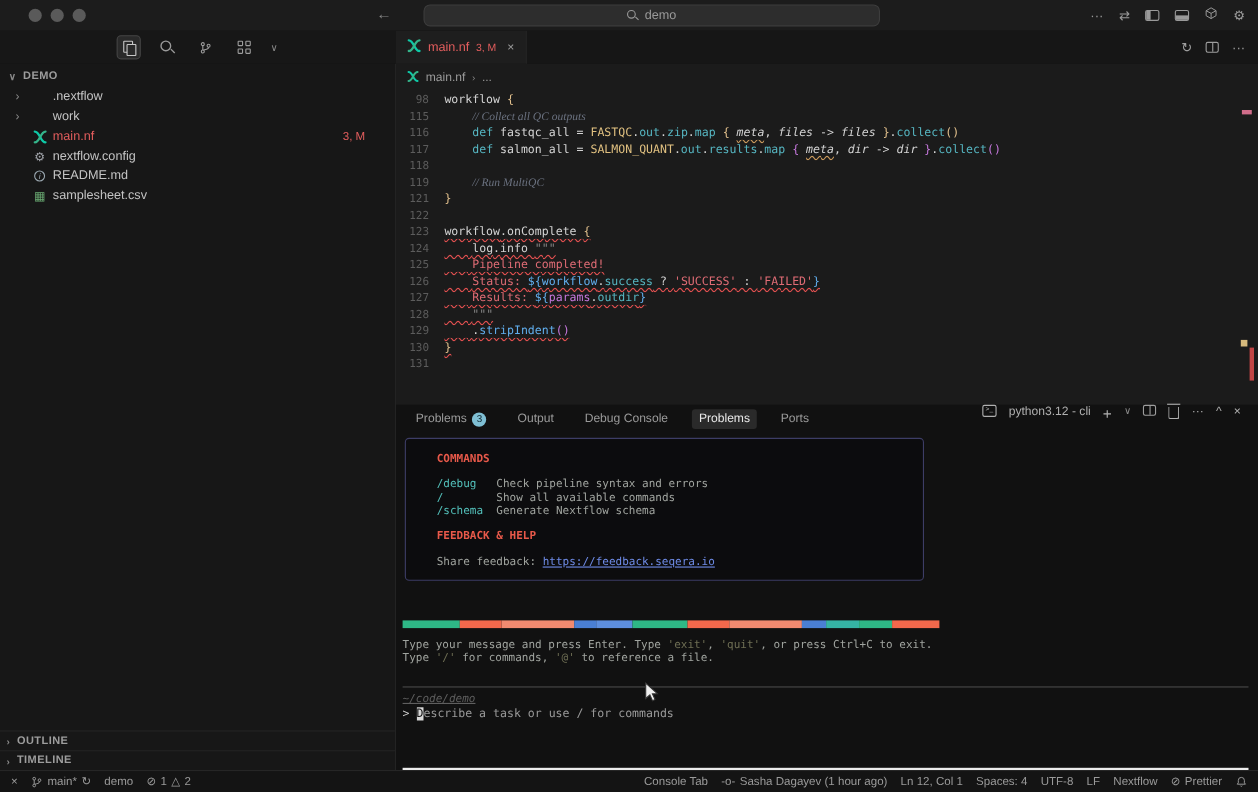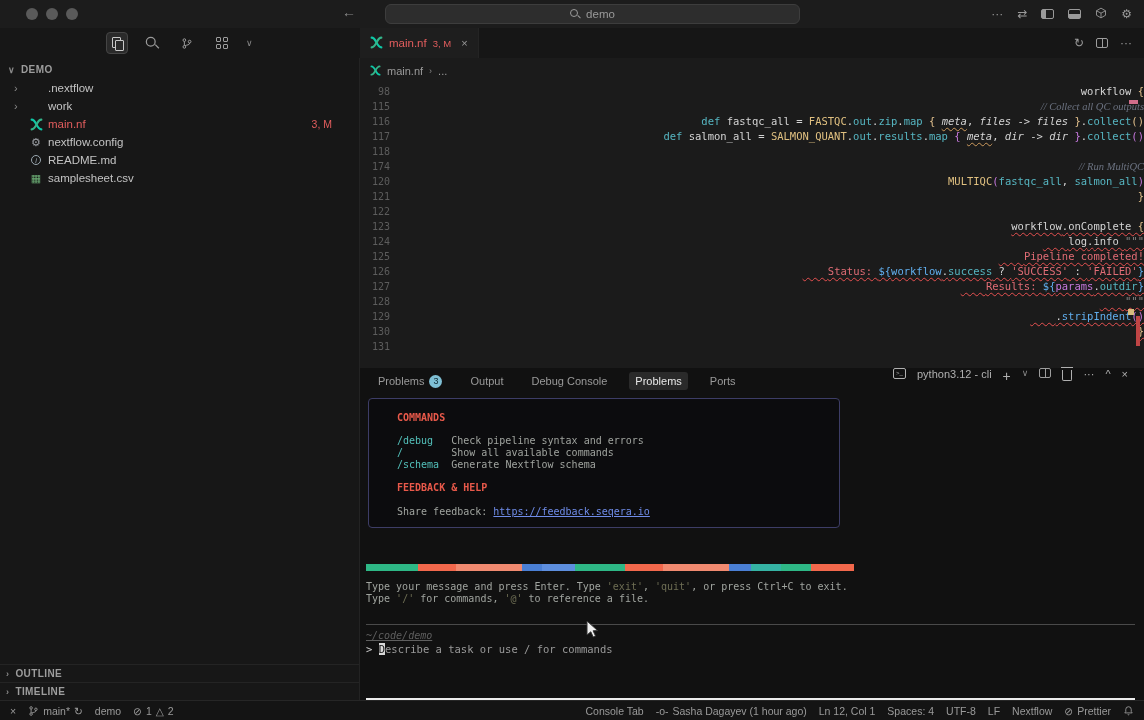--- a/index.html
+++ b/index.html
@@ -64,21 +64,21 @@
   .csv { color:#6aab73; font-size:11px; }
   .sb-bottom { position:absolute; left:0; right:0; bottom:0; }
   .sb-sec { display:flex; align-items:center; gap:6px; height:18px; padding-left:6px; border-top:1px solid #242424;
             color:#9d9d9d; font-size:10px; font-weight:bold; letter-spacing:.4px; }
 
   
   .editor { position:absolute; left:360px; top:58px; width:784px; height:310px; background:#1b1b1b; }
   .breadcrumb { height:26px; display:flex; align-items:center; gap:6px; padding-left:10px; color:#9a9a9a; font-size:11px; }
   .code { position:absolute; left:0; top:26px; right:0; bottom:0; font-family:"DejaVu Sans Mono", monospace;
           font-size:10.5px; line-height:15px; }
-  .code-line { display:flex; height:15px; white-space:pre;justify-content:space-between; }
+  .code-line { display:flex; height:15px; white-space:pre; }
   .code-line .ln { width:30px; text-align:right; color:#5c5c5c; font-size:10px; flex:none; }
   .code-line .lc { margin-left:14px; }
   .tk-pl { color:#d4d4d4; } .tk-cm { color:#6b7280; font-style:italic;font-family:Liberation Serif, serif; }
   .tk-kw { color:#56b6c2; } .tk-fn { color:#e0c080; } .tk-mem { color:#56b6c2; }
   .tk-br1 { color:#e2c08d; } .tk-br2 { color:#c678dd; }
   .tk-it { color:#d4d4d4; font-style:italic; }
   .tk-st { color:#e06c75; } .tk-ip { color:#61afef; } .tk-kw2 { color:#c678dd; } .tk-dm { color:#858585; }
   .tk-sqo { text-decoration:underline wavy #cc9a5c 1px; text-underline-offset:2px; }
   .sq-red { text-decoration:underline wavy #e45050 1px; text-underline-offset:2px; }
   .ov-mark { position:absolute; }
@@ -274,22 +274,21 @@
       <span>main.nf</span>
       <span class="chev">›</span>
       <span>...</span>
     </div>
     <div class="code">
         <div class="code-line"><span class="ln">98</span><span class="lc"><span class="tk-pl">workflow </span><span class="tk-br1">{</span></span></div>
         <div class="code-line"><span class="ln">115</span><span class="lc"><span class="tk-pl">    </span><span class="tk-cm">// Collect all QC outputs</span></span></div>
         <div class="code-line"><span class="ln">116</span><span class="lc"><span class="tk-pl">    </span><span class="tk-kw">def</span><span class="tk-pl"> </span><span class="tk-pl">fastqc_all</span><span class="tk-pl"> = </span><span class="tk-fn">FASTQC</span><span class="tk-pl">.</span><span class="tk-mem">out</span><span class="tk-pl">.</span><span class="tk-mem">zip</span><span class="tk-pl">.</span><span class="tk-mem">map</span><span class="tk-pl"> </span><span class="tk-br1">{</span><span class="tk-pl"> </span><span class="tk-it tk-sqo">meta</span><span class="tk-pl">, </span><span class="tk-it">files</span><span class="tk-pl"> -&gt; </span><span class="tk-it">files</span><span class="tk-pl"> </span><span class="tk-br1">}</span><span class="tk-pl">.</span><span class="tk-mem">collect</span><span class="tk-br1">()</span></span></div>
         <div class="code-line"><span class="ln">117</span><span class="lc"><span class="tk-pl">    </span><span class="tk-kw">def</span><span class="tk-pl"> </span><span class="tk-pl">salmon_all</span><span class="tk-pl"> = </span><span class="tk-fn">SALMON_QUANT</span><span class="tk-pl">.</span><span class="tk-mem">out</span><span class="tk-pl">.</span><span class="tk-mem">results</span><span class="tk-pl">.</span><span class="tk-mem">map</span><span class="tk-pl"> </span><span class="tk-br2">{</span><span class="tk-pl"> </span><span class="tk-it tk-sqo">meta</span><span class="tk-pl">, </span><span class="tk-it">dir</span><span class="tk-pl"> -&gt; </span><span class="tk-it">dir</span><span class="tk-pl"> </span><span class="tk-br2">}</span><span class="tk-pl">.</span><span class="tk-mem">collect</span><span class="tk-br2">()</span></span></div>
         <div class="code-line"><span class="ln">118</span><span class="lc"></span></div>
-        <div class="code-line"><span class="ln">174</span><span class="lc"><span class="tk-pl">    </span><span class="tk-cm">// Run MultiQC</span></span></div>
-        <div class="code-line"><span class="ln">120</span><span class="lc"><span class="tk-pl">    </span><span class="tk-fn">MULTIQC</span><span class="tk-br2">(</span><span class="tk-mem">fastqc_all</span><span class="tk-pl">, </span><span class="tk-mem">salmon_all</span><span class="tk-br2">)</span></span></div>
+        <div class="code-line"><span class="ln">119</span><span class="lc"><span class="tk-pl">    </span><span class="tk-cm">// Run MultiQC</span></span></div>
         <div class="code-line"><span class="ln">121</span><span class="lc"><span class="tk-br1">}</span></span></div>
         <div class="code-line"><span class="ln">122</span><span class="lc"></span></div>
         <div class="code-line"><span class="ln">123</span><span class="lc sq-red"><span class="tk-pl">workflow</span><span class="tk-pl">.</span><span class="tk-pl">onComplete </span><span class="tk-br1">{</span></span></div>
         <div class="code-line"><span class="ln">124</span><span class="lc sq-red"><span class="tk-pl">    </span><span class="tk-pl">log</span><span class="tk-pl">.</span><span class="tk-pl">info </span><span class="tk-dm">"""</span></span></div>
         <div class="code-line"><span class="ln">125</span><span class="lc sq-red"><span class="tk-pl">    </span><span class="tk-st">Pipeline completed!</span></span></div>
         <div class="code-line"><span class="ln">126</span><span class="lc sq-red"><span class="tk-pl">    </span><span class="tk-st">Status: </span><span class="tk-ip">${</span><span class="tk-ip">workflow</span><span class="tk-pl">.</span><span class="tk-mem">success</span><span class="tk-pl"> ? </span><span class="tk-st">'SUCCESS'</span><span class="tk-pl"> : </span><span class="tk-st">'FAILED'</span><span class="tk-ip">}</span></span></div>
         <div class="code-line"><span class="ln">127</span><span class="lc sq-red"><span class="tk-pl">    </span><span class="tk-st">Results: </span><span class="tk-ip">${</span><span class="tk-kw2">params</span><span class="tk-pl">.</span><span class="tk-mem">outdir</span><span class="tk-ip">}</span></span></div>
         <div class="code-line"><span class="ln">128</span><span class="lc sq-red"><span class="tk-pl">    </span><span class="tk-dm">"""</span></span></div>
         <div class="code-line"><span class="ln">129</span><span class="lc sq-red"><span class="tk-pl">    </span><span class="tk-pl">.</span><span class="tk-ip">stripIndent</span><span class="tk-br2">()</span></span></div>
         <div class="code-line"><span class="ln">130</span><span class="lc sq-red"><span class="tk-br1">}</span></span></div>

